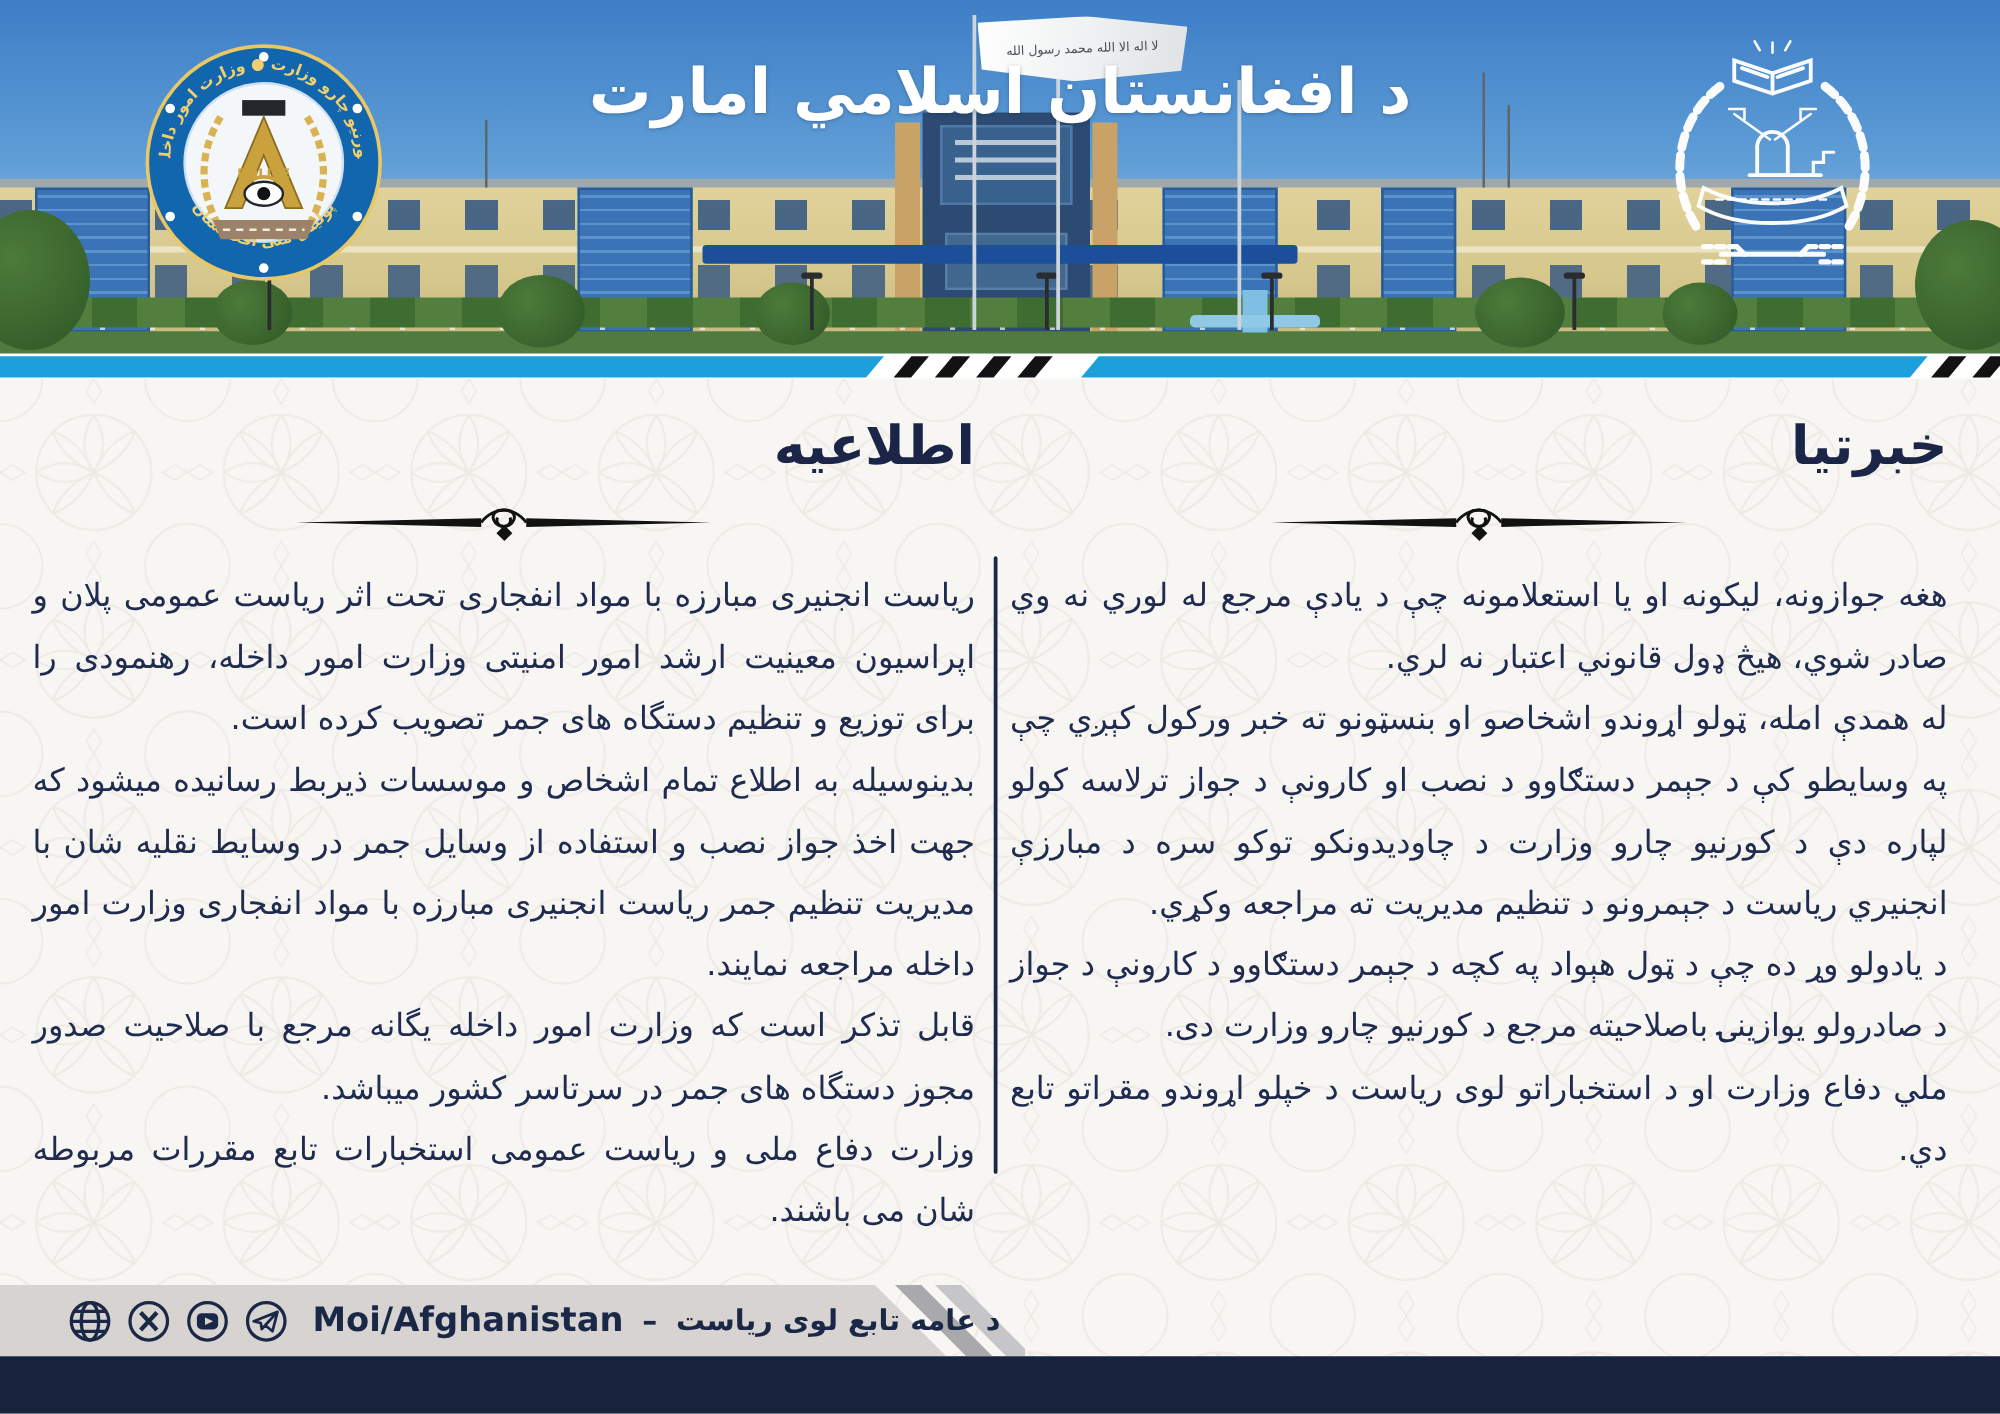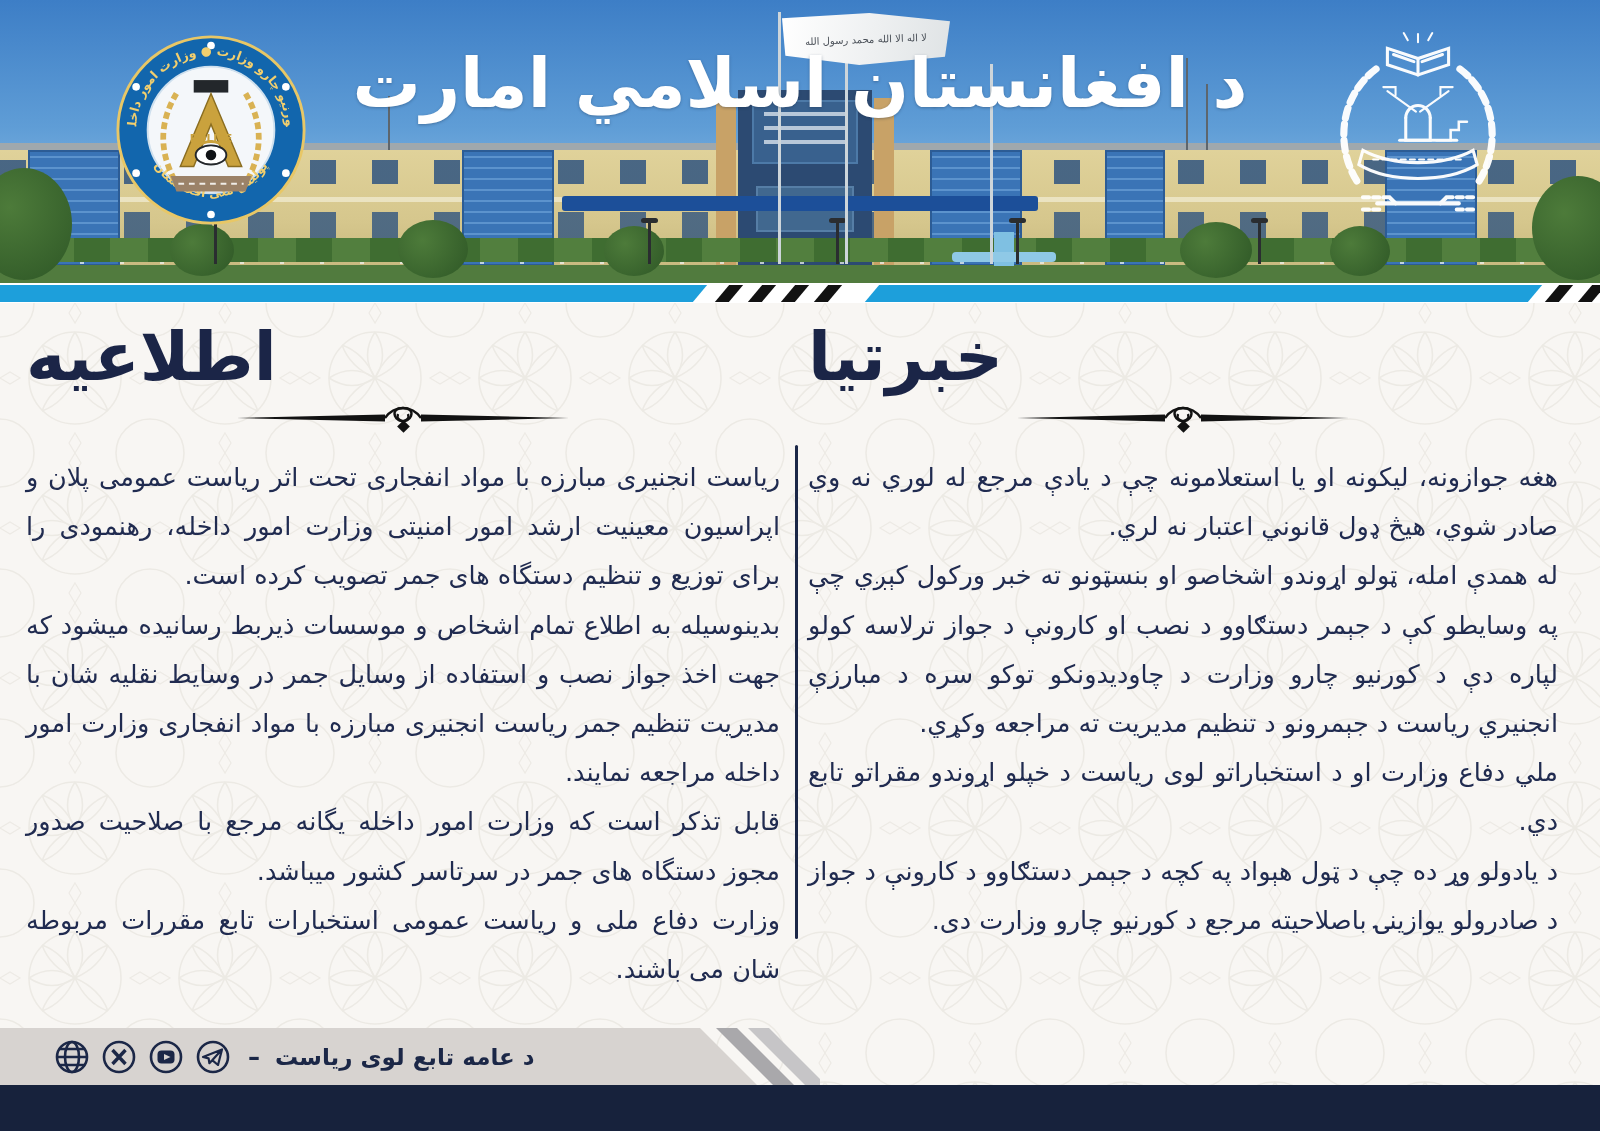--- a/index.html
+++ b/index.html
@@ -41,41 +41,41 @@
   .fountain .b1{position:absolute;left:42px;top:0;width:20px;height:34px;background:#7fc0e2;}
   .fountain .b2{position:absolute;left:0;top:20px;width:104px;height:10px;background:#8fc9e6;border-radius:4px;}
   .antenna{width:2px;background:#5d666d;}
   .flag{left:782px;top:13px;width:168px;height:52px;z-index:2;
      background:linear-gradient(100deg,#ffffff 0%,#eef0f1 55%,#dfe3e5 100%);
      clip-path:polygon(0 10%,52% 0,100% 16%,97% 84%,46% 100%,2% 82%);
      display:flex;align-items:center;justify-content:center;}
   .flag span{font-size:10px;color:#4a5058;transform:rotate(-2deg);white-space:nowrap;}
 
   .hdr-title{left:0;top:44px;width:1600px;text-align:center;z-index:3;color:#ffffff;
-     font-size:68px;font-weight:800;text-shadow:0 1px 3px rgba(20,40,70,.35);}
+     font-size:50px;font-weight:800;text-shadow:0 1px 3px rgba(20,40,70,.35);}
   .hdr-sub{left:0;top:108px;width:1600px;text-align:center;z-index:3;color:#ffffff;
      font-size:25px;font-weight:700;text-shadow:0 1px 2px rgba(20,40,70,.35);}
   .hdr-sub span{margin:0 10px;}
 
   .logo-left{left:115px;top:34px;width:192px;height:192px;z-index:4;}
   .logo-right{left:1316px;top:28px;width:204px;height:208px;z-index:4;opacity:.97;}
 
   
   .strip{left:0;top:283px;width:1600px;height:20px;background:#ffffff;overflow:hidden;}
   .band,.hash{position:absolute;top:2px;height:17px;transform:skewX(-40deg);}
   .band{background:#1d9fdb;}
   .hash{width:14px;background:#121212;}
 
   
   .content{left:0;top:303px;width:1600px;height:782px;background:#f8f6f3;}
   .bg-pattern{position:absolute;inset:0;opacity:.75;}
   .col{position:absolute;top:12px;direction:rtl;z-index:2;}
   .col-right{right:42px;width:750px;}
   .col-left{left:26px;width:754px;}
-  .col h1{margin:0;text-align:left;font-size:67px;line-height:84px;font-weight:800;color:#1b2547;}
+  .col h1{margin:0;text-align:right;font-size:43px;line-height:84px;font-weight:800;color:#1b2547;}
   .orn{display:block;margin:2px auto 16px auto;}
   .col p{margin:0;font-size:25.5px;line-height:1.93;color:#202b50;text-align:justify;}
   .vdiv{left:795px;top:142px;width:3px;height:494px;background:#1b2747;border-radius:3px;z-index:2;}
 
   
   .graybar{left:0;top:725px;width:820px;height:57px;z-index:3;}
   .graybar .bar{position:absolute;inset:0;background:#d7d3d0;
       clip-path:polygon(0 0,700px 0,757px 100%,0 100%);}
   .graybar .s1{position:absolute;inset:0;background:#a9a8ab;
       clip-path:polygon(716px 0,737px 0,794px 100%,773px 100%);}
@@ -248,22 +248,22 @@
     <h1>خبرتیا</h1>
     <svg class="orn" width="340" height="36" viewBox="0 0 340 36">
       <polygon points="4,17 152,13.5 152,20.5" fill="#121212"></polygon>
       <polygon points="336,17 188,13.5 188,20.5" fill="#121212"></polygon>
       <path d="M152,17 c10,-14 30,-12 26,-2 c-3,8 -16,6 -13,-2" fill="none" stroke="#121212" stroke-width="2.4"></path>
       <path d="M188,17 c-10,-14 -30,-12 -26,-2 c3,8 16,6 13,-2" fill="none" stroke="#121212" stroke-width="2.4"></path>
       <rect x="166" y="21" width="9" height="9" transform="rotate(45 170.5 25.5)" fill="#121212"></rect>
     </svg>
     <p>هغه جوازونه، لیکونه او یا استعلامونه چې د یادې مرجع له لوري نه وي صادر شوي، هیڅ ډول قانوني اعتبار نه لري.</p>
     <p>له همدې امله، ټولو اړوندو اشخاصو او بنسټونو ته خبر ورکول کېږي چې په وسایطو کې د جېمر دستګاوو د نصب او کارونې د جواز ترلاسه کولو لپاره دې د کورنیو چارو وزارت د چاودیدونکو توکو سره د مبارزې انجنیري ریاست د جېمرونو د تنظیم مدیریت ته مراجعه وکړي.</p>
+    <p>د یادولو وړ ده چې د ټول هېواد په کچه د جېمر دستګاوو د کارونې د جواز د صادرولو یوازینۍ باصلاحیته مرجع د کورنیو چارو وزارت دی.</p>
     <p>ملي دفاع وزارت او د استخباراتو لوی ریاست د خپلو اړوندو مقراتو تابع دي.</p>
-    <p>د یادولو وړ ده چې د ټول هېواد په کچه د جېمر دستګاوو د کارونې د جواز د صادرولو یوازینۍ باصلاحیته مرجع د کورنیو چارو وزارت دی.</p>
   </div>
 
   <div class="abs vdiv"></div>
 
   <div class="col col-left">
     <h1>اطلاعیه</h1>
     <svg class="orn" width="340" height="36" viewBox="0 0 340 36">
       <polygon points="4,17 152,13.5 152,20.5" fill="#121212"></polygon>
       <polygon points="336,17 188,13.5 188,20.5" fill="#121212"></polygon>
       <path d="M152,17 c10,-14 30,-12 26,-2 c-3,8 -16,6 -13,-2" fill="none" stroke="#121212" stroke-width="2.4"></path>
@@ -294,19 +294,20 @@
       </svg>
       <svg width="40" height="40" viewBox="0 0 40 40">
         <circle cx="20" cy="20" r="15" fill="none" stroke="#1b2747" stroke-width="2.6"></circle>
         <rect x="11.5" y="13.5" width="17" height="13" rx="4" fill="#1b2747"></rect>
         <polygon points="18,17 24.5,20 18,23" fill="#d7d3d0"></polygon>
       </svg>
       <svg width="40" height="40" viewBox="0 0 40 40">
         <circle cx="20" cy="20" r="15" fill="none" stroke="#1b2747" stroke-width="2.6"></circle>
         <path d="M10,20 L29,12.5 L25,28 L19.2,23.2 L16.4,26.2 L15.6,21.4 Z M19.2,23.2 L29,12.5" fill="none" stroke="#1b2747" stroke-width="2.2" stroke-linejoin="round"></path>
       </svg>
+      <span class="handle">Moi/Afghanistan</span>
       <span class="dash">–</span>
       <span class="dept">د عامه تابع لوی ریاست</span>
     </div>
   </div>
 </div>
 
 <div class="abs navybar"></div>
 
 </body></html>

